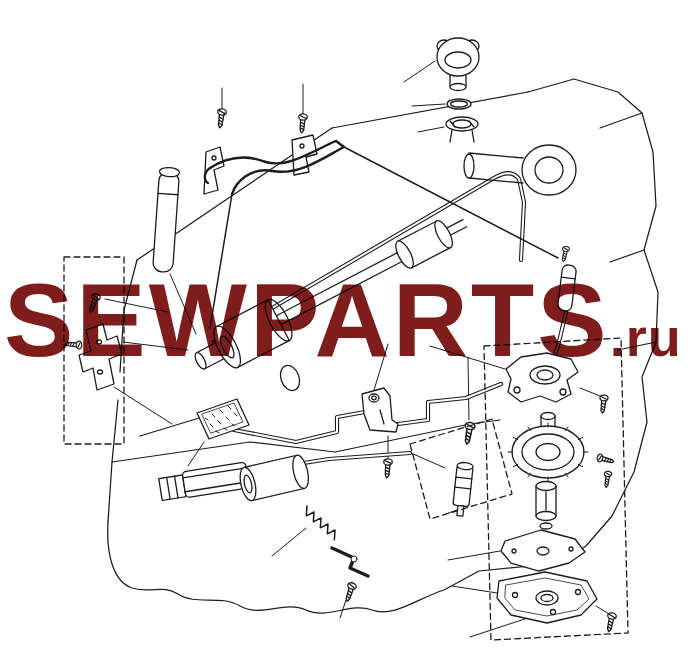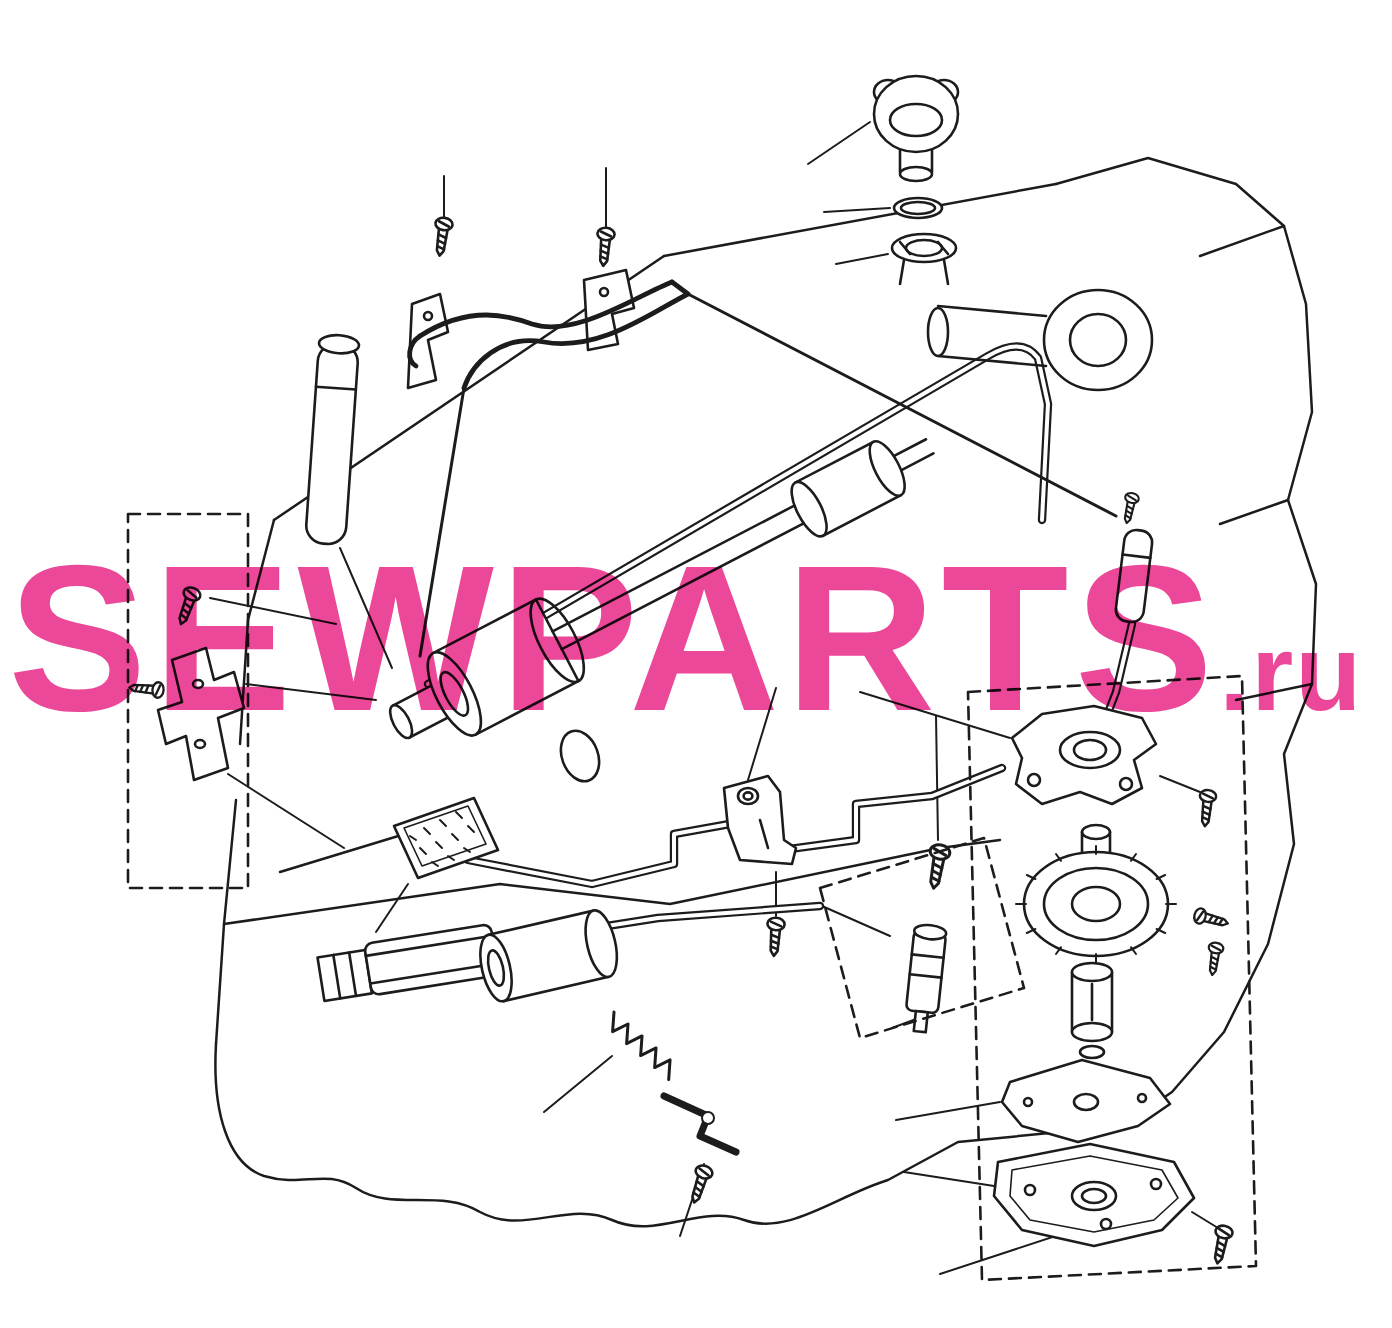--- a/index.html
+++ b/index.html
@@ -300,15 +300,15 @@
       <circle cx="578" cy="592" r="2.5"></circle>
       <circle cx="553" cy="612" r="2.5"></circle>
     </g>
     <use href="#screw" transform="translate(612,616) rotate(12)"></use>
 
     <path d="M 484,346 L 621,338 L 628,633 L 491,640 Z" stroke-dasharray="6 4"></path>
   </g>
 
 </svg>
 
-<div class="watermark" style="color: #ec4899;"><span class="wm-main">SEWPARTS</span><span class="wm-suffix">.ru</span></div>
+<div class="watermark" style="color: #7f1d1d;"><span class="wm-main">SEWPARTS</span><span class="wm-suffix">.ru</span></div>
 
 </div>
 
 </body></html>

